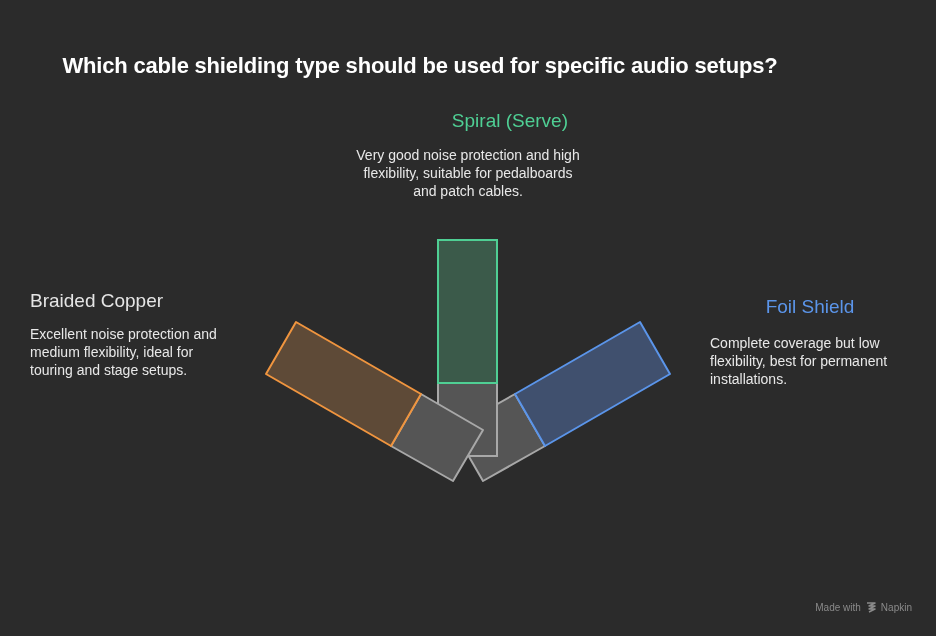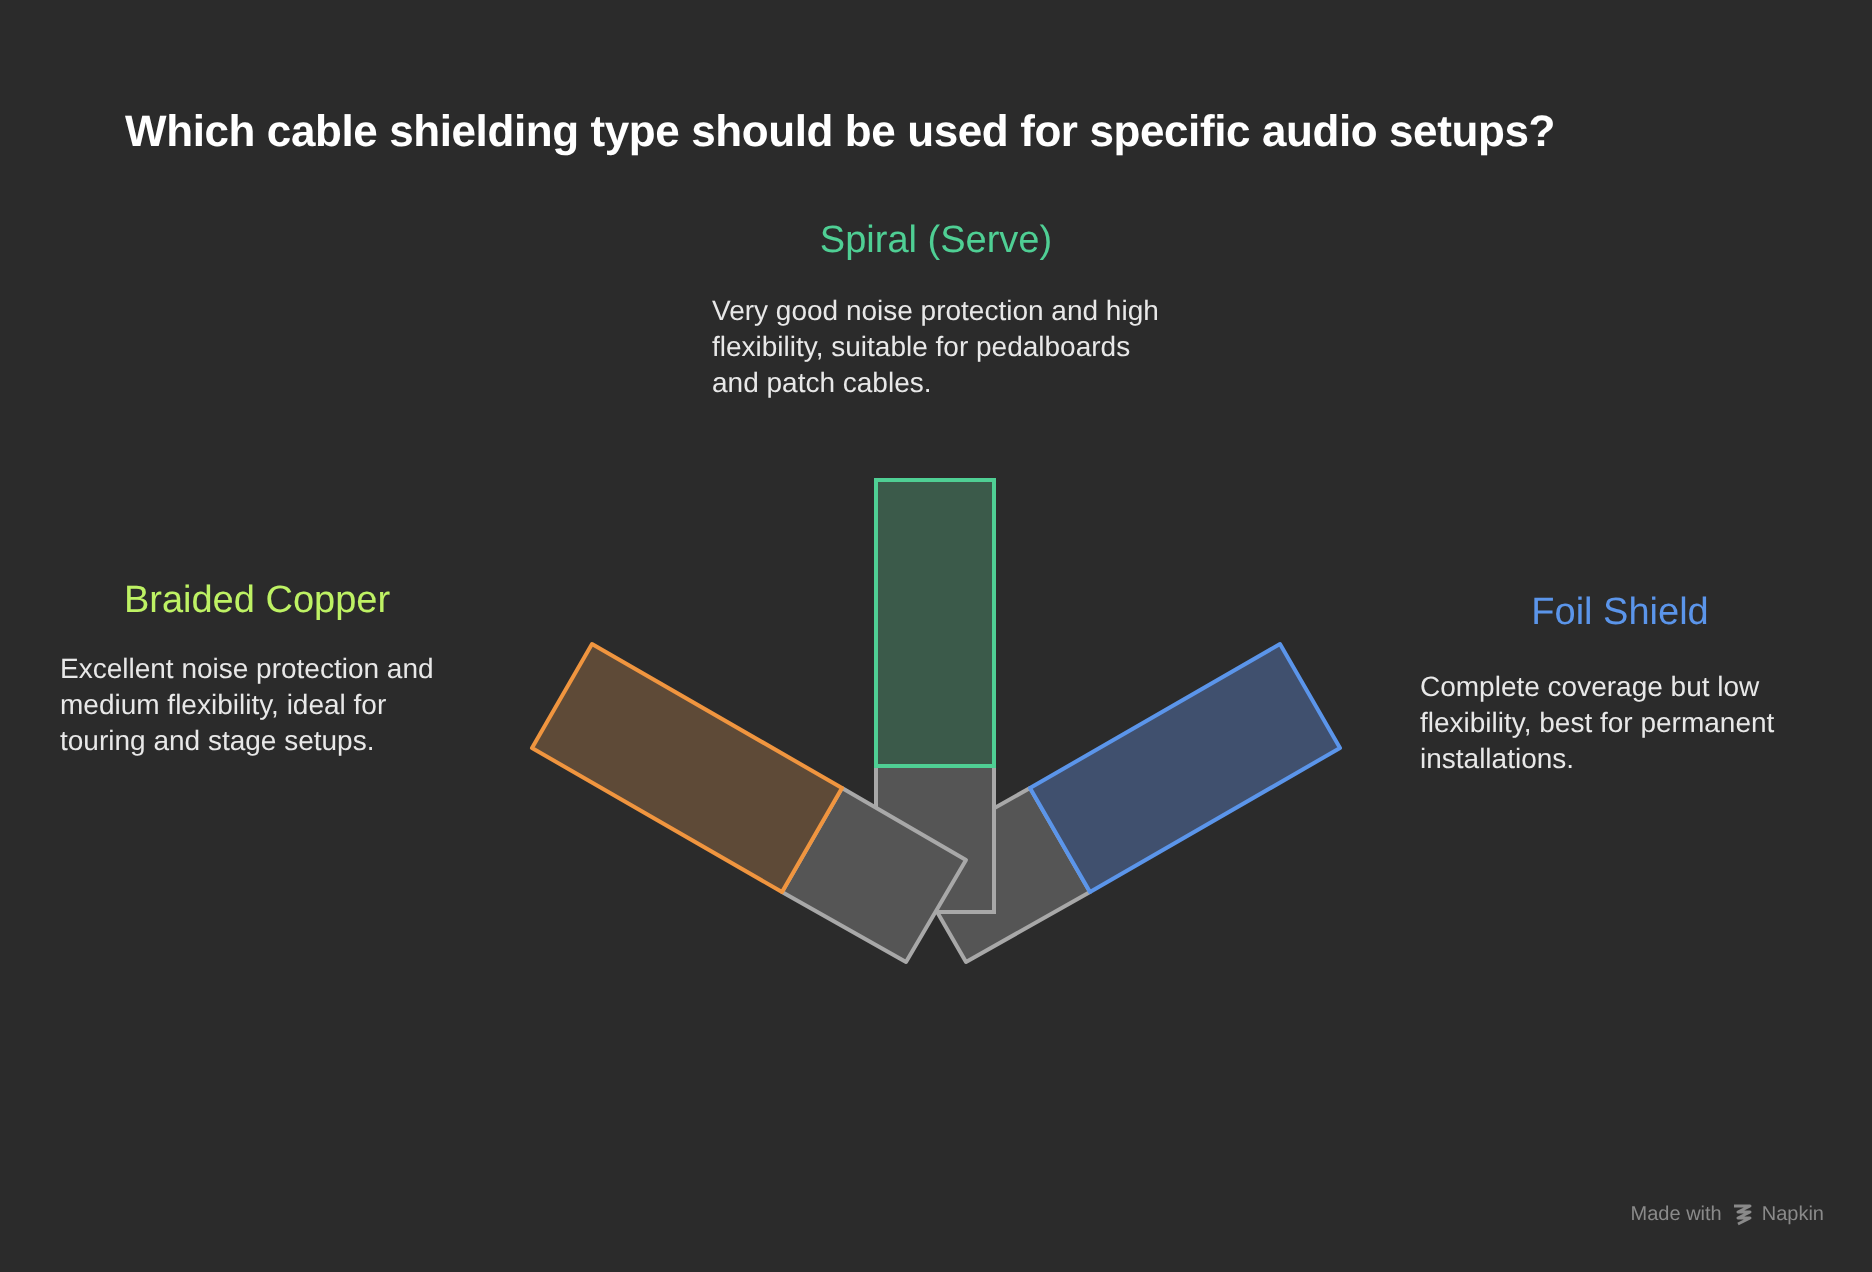--- a/index.html
+++ b/index.html
@@ -1,22 +1,22 @@
 <!DOCTYPE html>
 <html><head>
   <meta charset="utf-8">
   <style>
     html, body { margin:0; padding:0; }
     body { width:936px; height:636px; background:#2b2b2b; position:relative; overflow:hidden; font-family:"Liberation Sans", "DejaVu Sans", sans-serif; }
     .title { position:absolute; left:0; top:53px; width:840px; text-align:center; color:#ffffff; font-weight:bold; font-size:22px; letter-spacing:-0.2px; }
     .label { position:absolute; font-size:19px; }
     .desc { position:absolute; color:#e8e8e8; font-size:14px; line-height:18px; }
-    #spiral-title { left:368px; top:110px; width:200px; text-align:center; color:#4fcf94; }
-    #spiral-desc { left:356px; top:146px; width:224px; text-align:left; }
-    #braided-title { left:30px; top:290px; width:197px; text-align:center; color:#bef264; }
+    #spiral-title { left:368px; top:110px; width:200px; text-align:right; color:#4fcf94; }
+    #spiral-desc { left:356px; top:146px; width:224px; text-align:center; }
+    #braided-title { left:30px; top:290px; width:197px; text-align:left; color:#e5e5e5; }
     #braided-desc { left:30px; top:325px; width:197px; text-align:left; }
     #foil-title { left:710px; top:296px; width:200px; text-align:center; color:#5b95ea; }
     #foil-desc { left:710px; top:334px; width:190px; text-align:left; }
     svg.diagram { position:absolute; left:0; top:0; }
     .footer { position:absolute; right:24px; top:601px; color:#8a8a8a; font-size:10px; display:flex; align-items:center; gap:4px; }
   </style>
 </head>
 <body>
 
 <div class="title">Which cable shielding type should be used for specific audio setups?</div>

